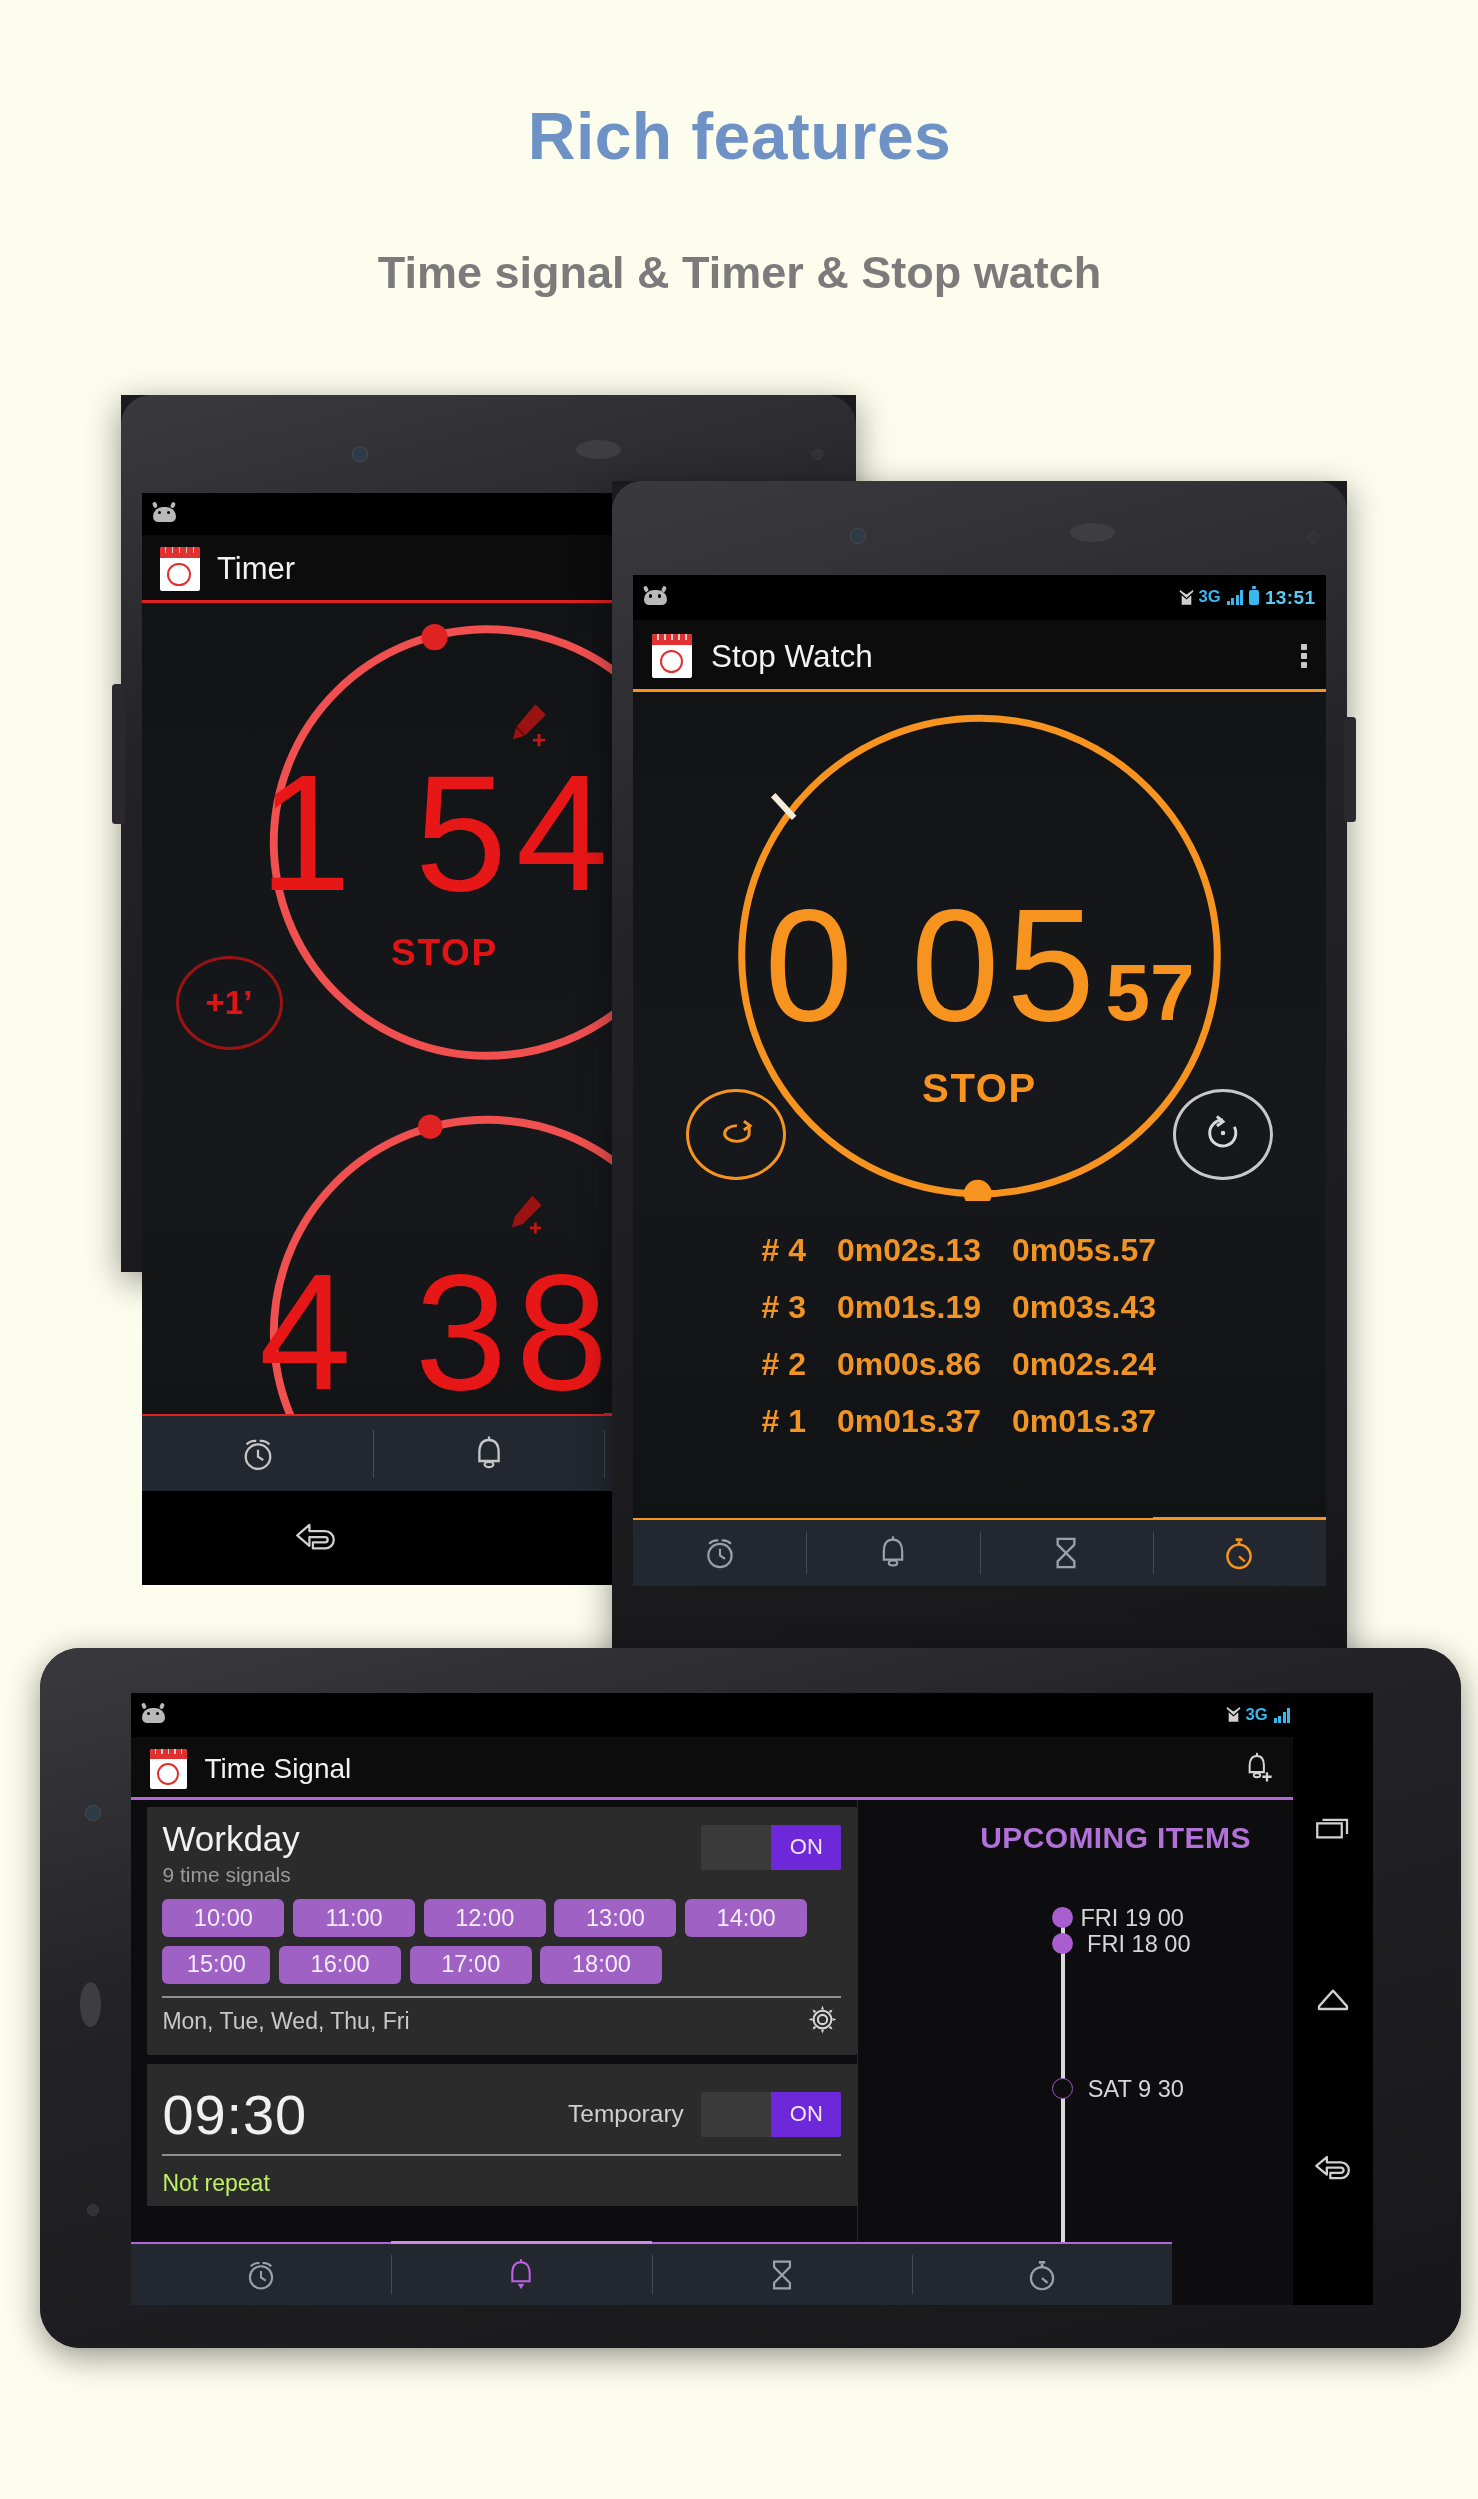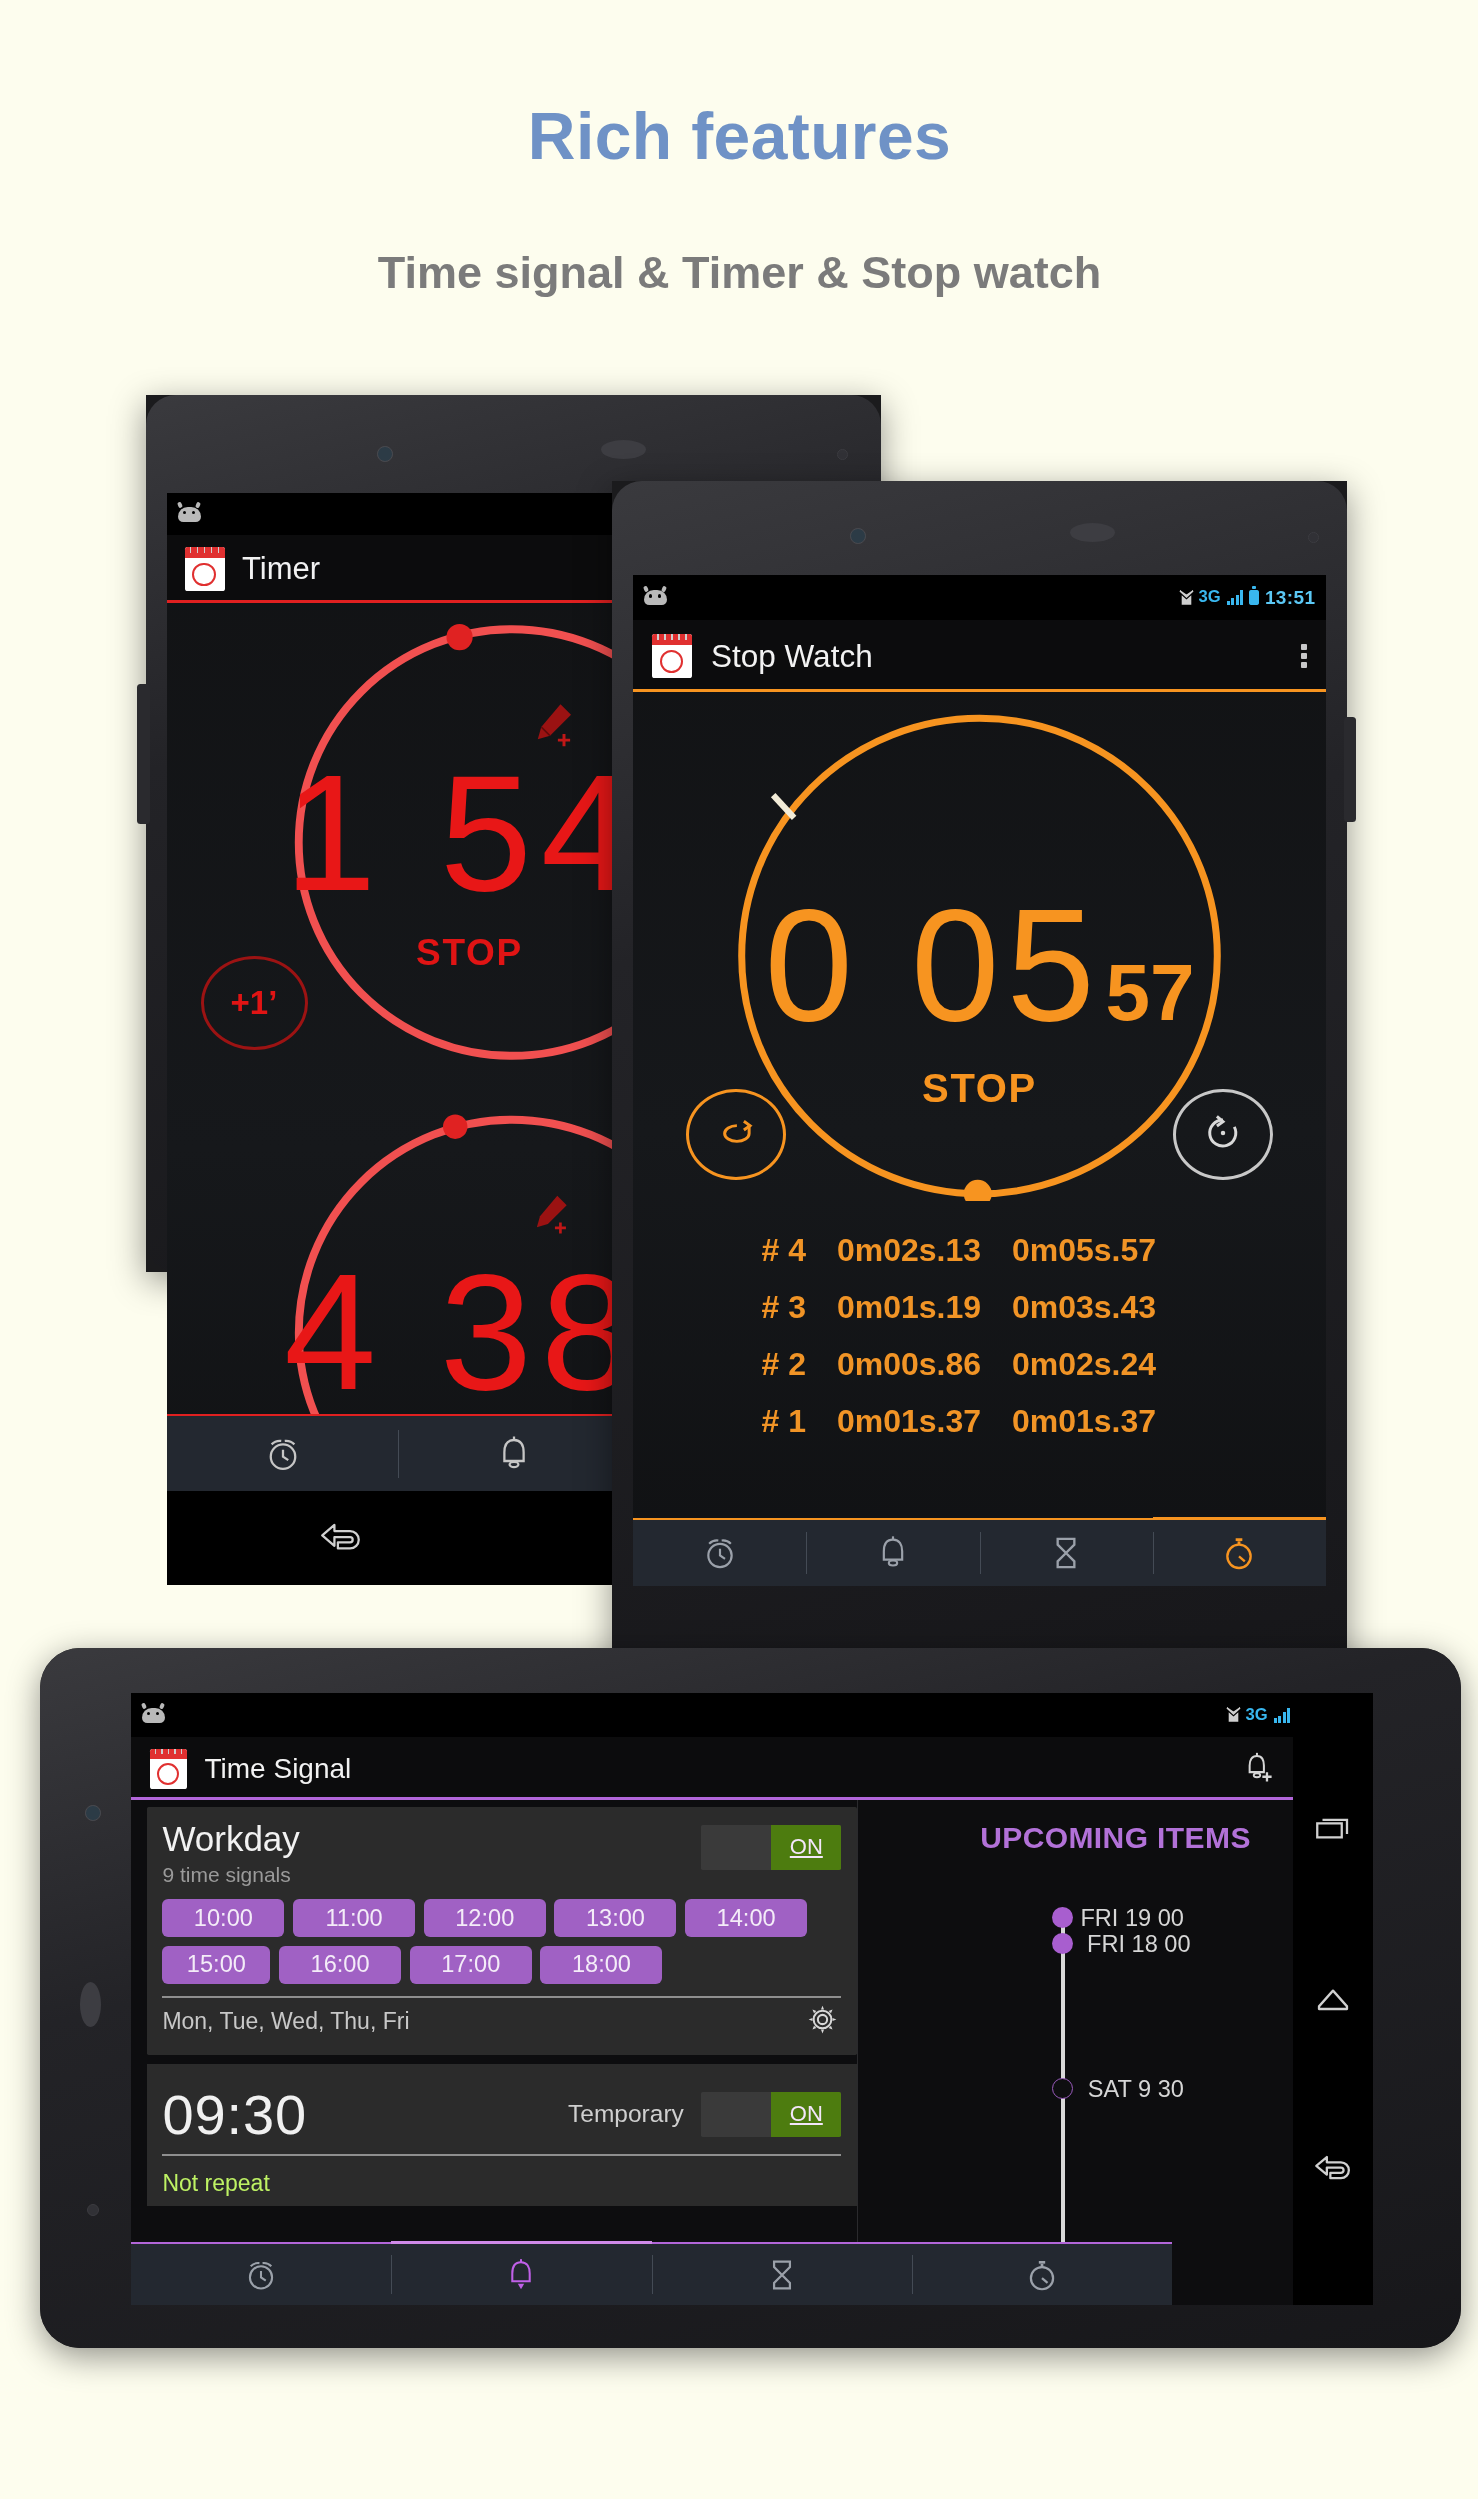--- a/index.html
+++ b/index.html
@@ -157,40 +157,40 @@
     background:#a061c4; color:#f4ecf8; border-radius:6.1px;
     display:inline-flex; align-items:center; justify-content:center;
     font-weight:400;
   }
   .switch {
     display:flex; background:#3a3a3a; border-radius:1.7px; overflow:hidden;
     align-items:stretch;
   }
   .switch .off-half { flex:1; }
   .switch .on-half {
-    background:#4d7c0f; color:#f3e6fa; display:flex;
-    align-items:center; justify-content:center; font-weight:400;text-decoration:underline;
+    background:#6d28d9; color:#f3e6fa; display:flex;
+    align-items:center; justify-content:center; font-weight:400;
   }
   .divline { background:#8f8f8f; }
   .gear { position:relative; }
   .upc-title { color:#b271d8; font-weight:bold; letter-spacing:0.4px; }
   .upc-axis { position:absolute; background:#d9d9d9; }
   .upc-dot { position:absolute; background:#a85ecf; border-radius:50%; }
   .upc-dot.hollow { background:#0e0e10; border:1.7px solid #9a5bbd; }
   .upc-label { position:absolute; color:#d6d6d6; white-space:nowrap; }
 </style>
 </head>
 <body>
 
 <div id="root">
 
   <div class="hero-title">Rich features</div>
   <div class="hero-sub">Time signal &amp; Timer &amp; Stop watch</div>
 
-  <div class="phone" style="left:121px; top:395px; width:735px; height:877px;margin-left:25px;">
+  <div class="phone" style="left:121px; top:395px; width:735px; height:877px;">
     <div class="phone-body"></div>
     <div class="speaker-grill" style="left:455px; top:45px; width:45px; height:19px;"></div>
     <div class="cam-dot" style="left:231px; top:51px; width:15.7px; height:15.7px;"></div>
     <div class="cam-dot" style="left:691px; top:54px; width:10.5px; height:10.5px; background:#313136; border-color:#3b3b40;"></div>
     <div class="side-btn" style="left:-8.7px; top:289px; width:12.2px; height:140px;"></div>
 
     <div class="screen timer-screen" style="left:21px; top:98px; width:693px; height:1092px;">
 
       <div class="statusbar" style="height:42px;">
         <div class="sb-left">

